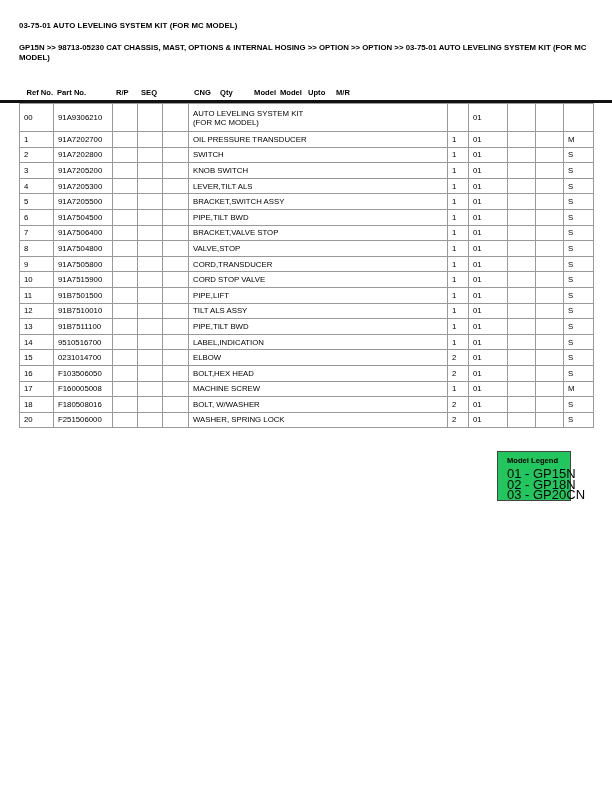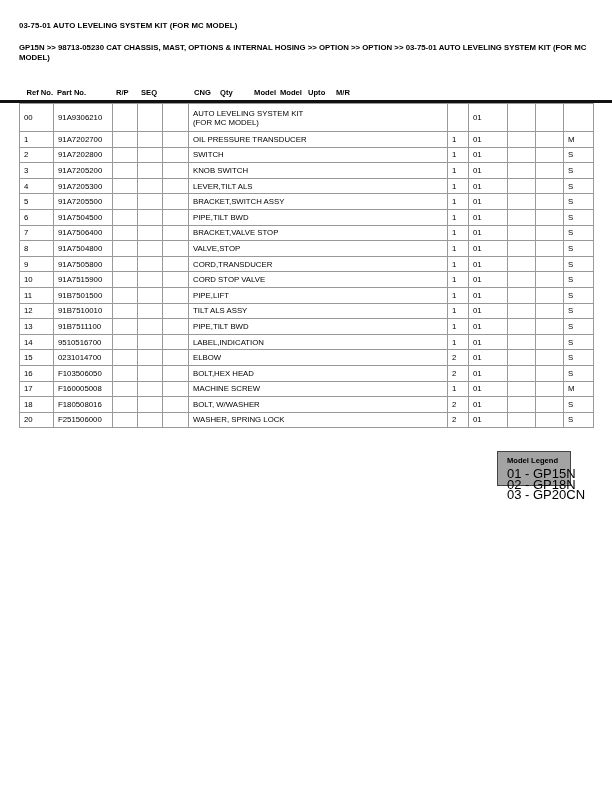--- a/index.html
+++ b/index.html
@@ -44,25 +44,25 @@
     border: 1px solid #999;
     font-size: 7.8px; line-height: 9px;
     padding: 0 4px; height: 15.6px;
     vertical-align: middle;
     overflow: hidden; white-space: nowrap;
     box-sizing: border-box;
   }
   table.parts tr.first td { height: 28px; }
   .legend-box {
     position: absolute; left: 497px; top: 451px;
-    width: 74px; height: 35px;
+    width: 74px; height: 50px;
     border: 1.6px solid #444;
     box-sizing: border-box;
     padding: 4px 0 16px 9px;
-    background: #a3a3a3;
+    background: #22c55e;
   }
   .legend-title { font-size: 7.6px; font-weight: bold; margin-bottom: 4px; white-space: nowrap; }
   .legend-entry { font-size: 13px; line-height: 10.6px; white-space: nowrap; }
 </style>
 </head>
 <body>
 
 <div class="page-title">03-75-01 AUTO LEVELING SYSTEM KIT (FOR MC MODEL)</div>
 
 <div class="breadcrumb">GP15N &gt;&gt; 98713-05230 CAT CHASSIS, MAST, OPTIONS &amp; INTERNAL HOSING &gt;&gt; OPTION &gt;&gt; OPTION &gt;&gt; 03-75-01 AUTO LEVELING SYSTEM KIT (FOR MC MODEL)</div>

